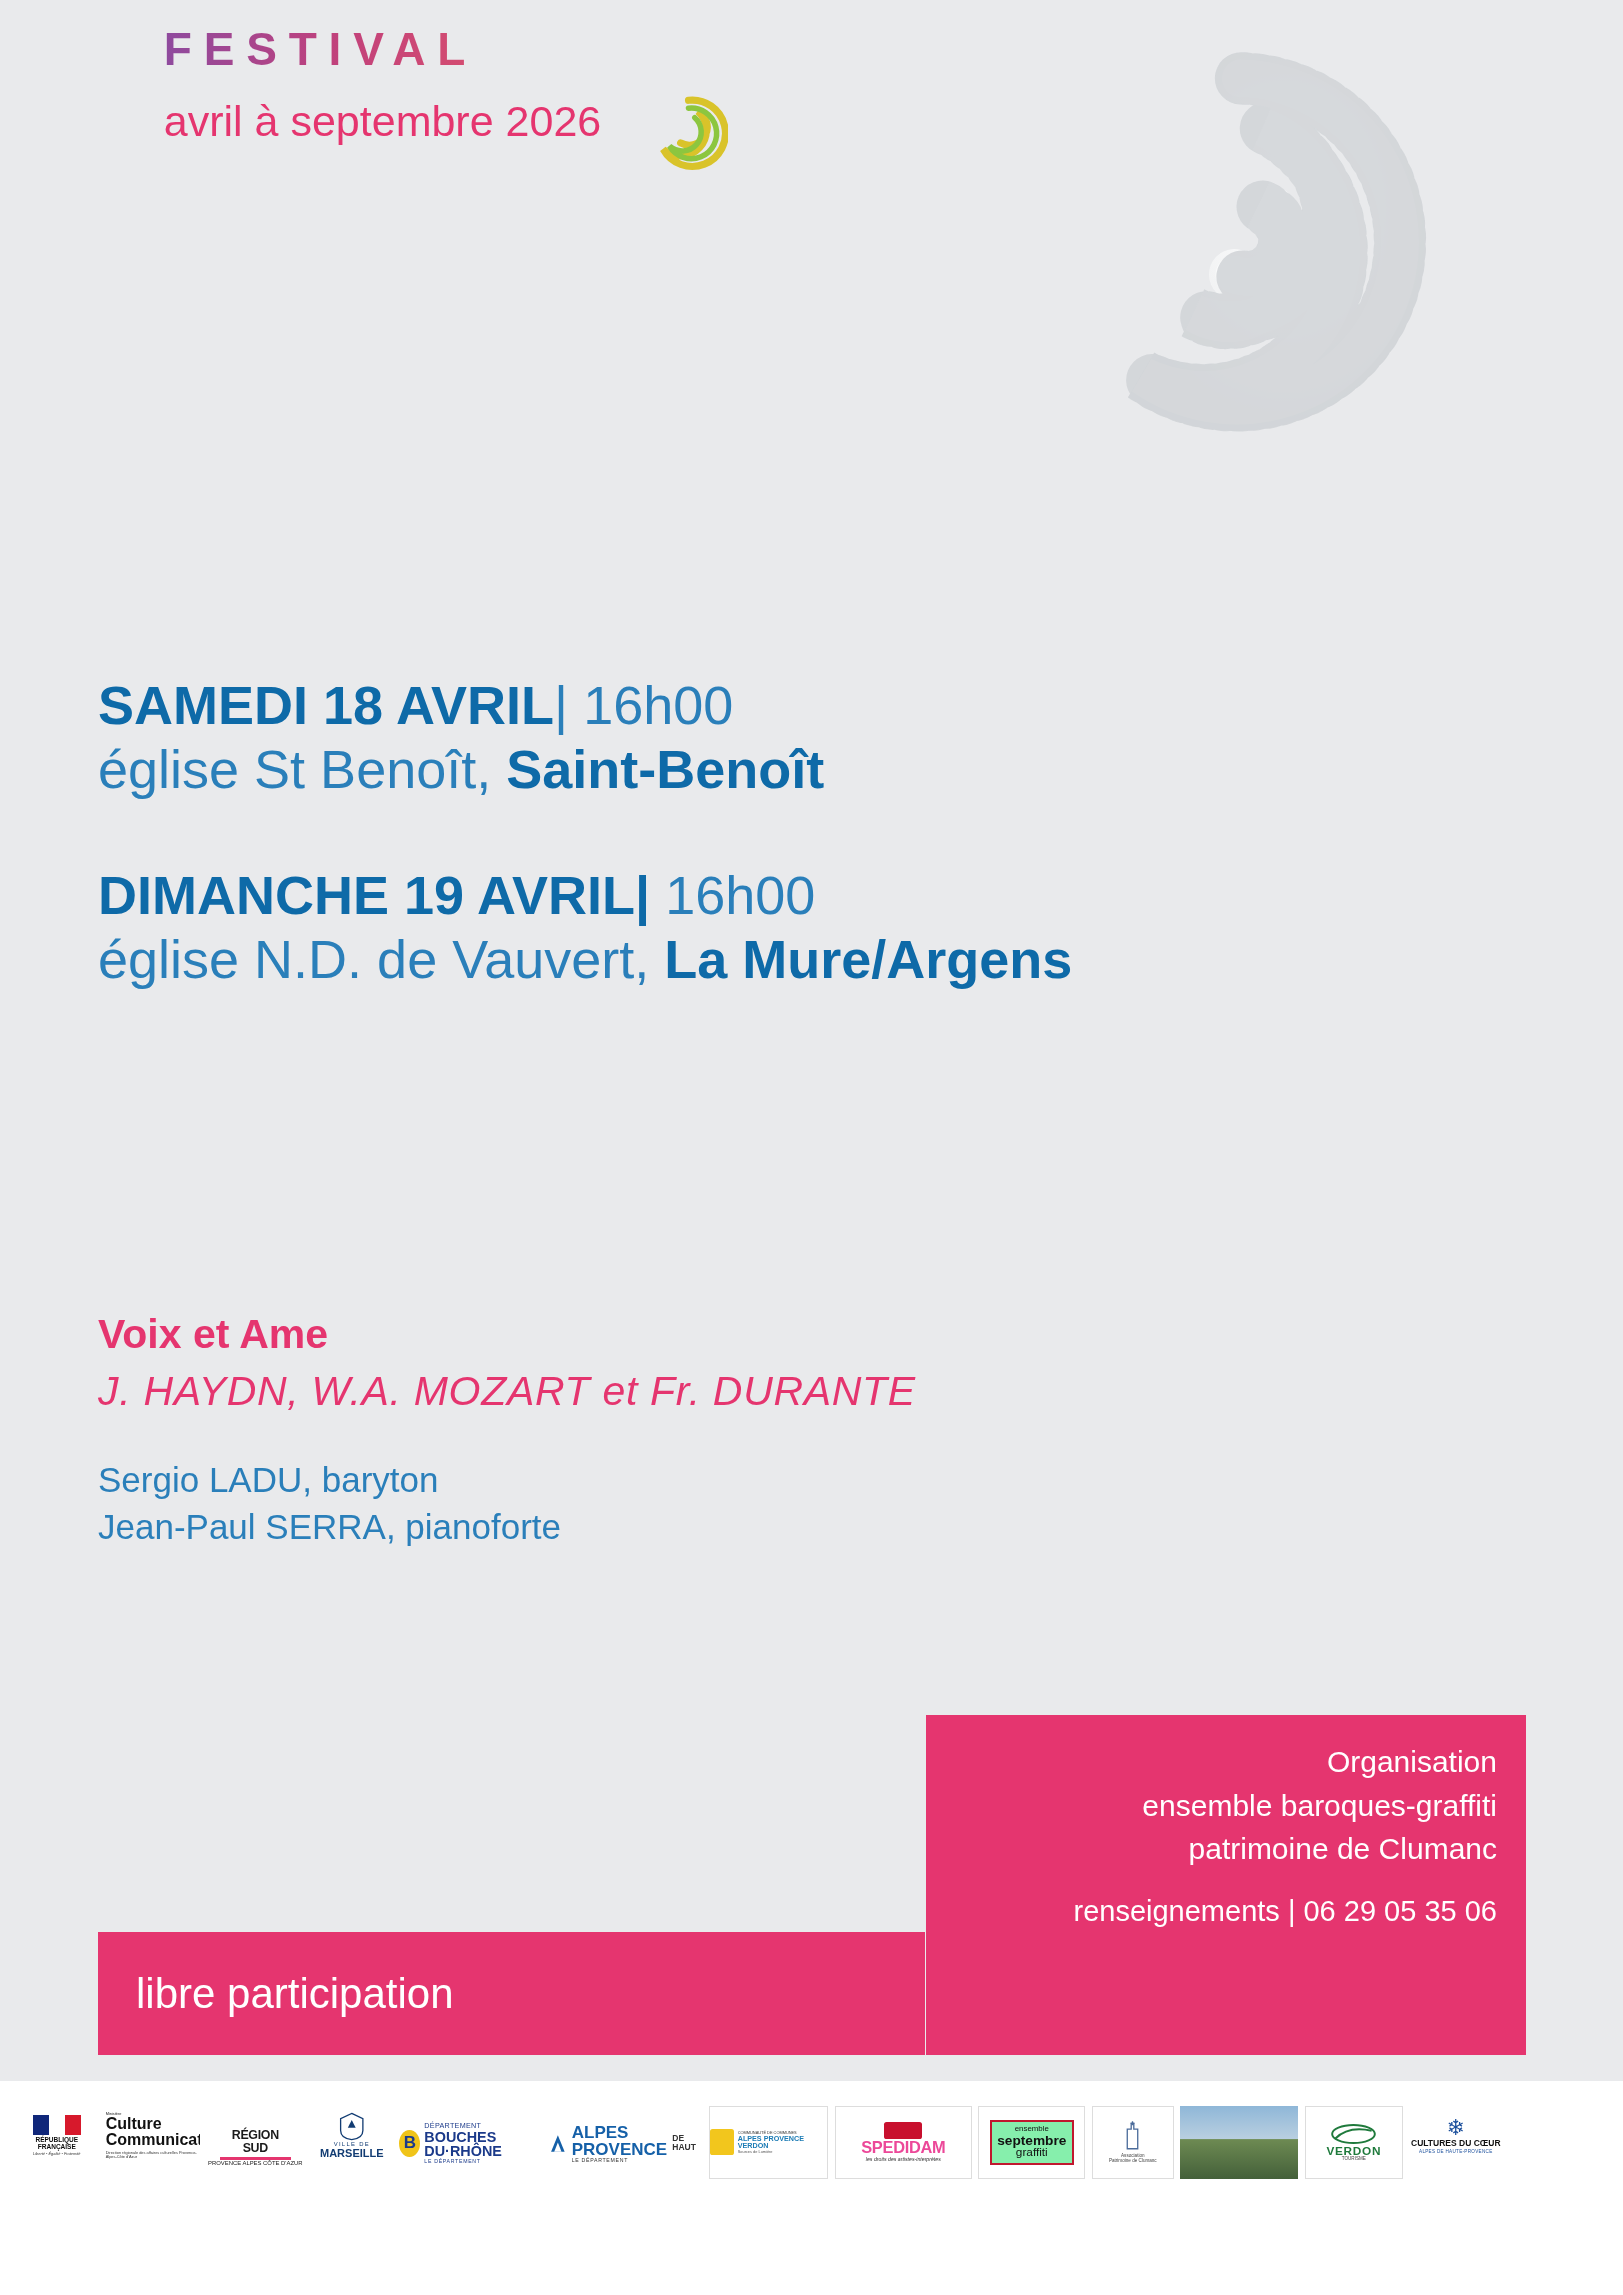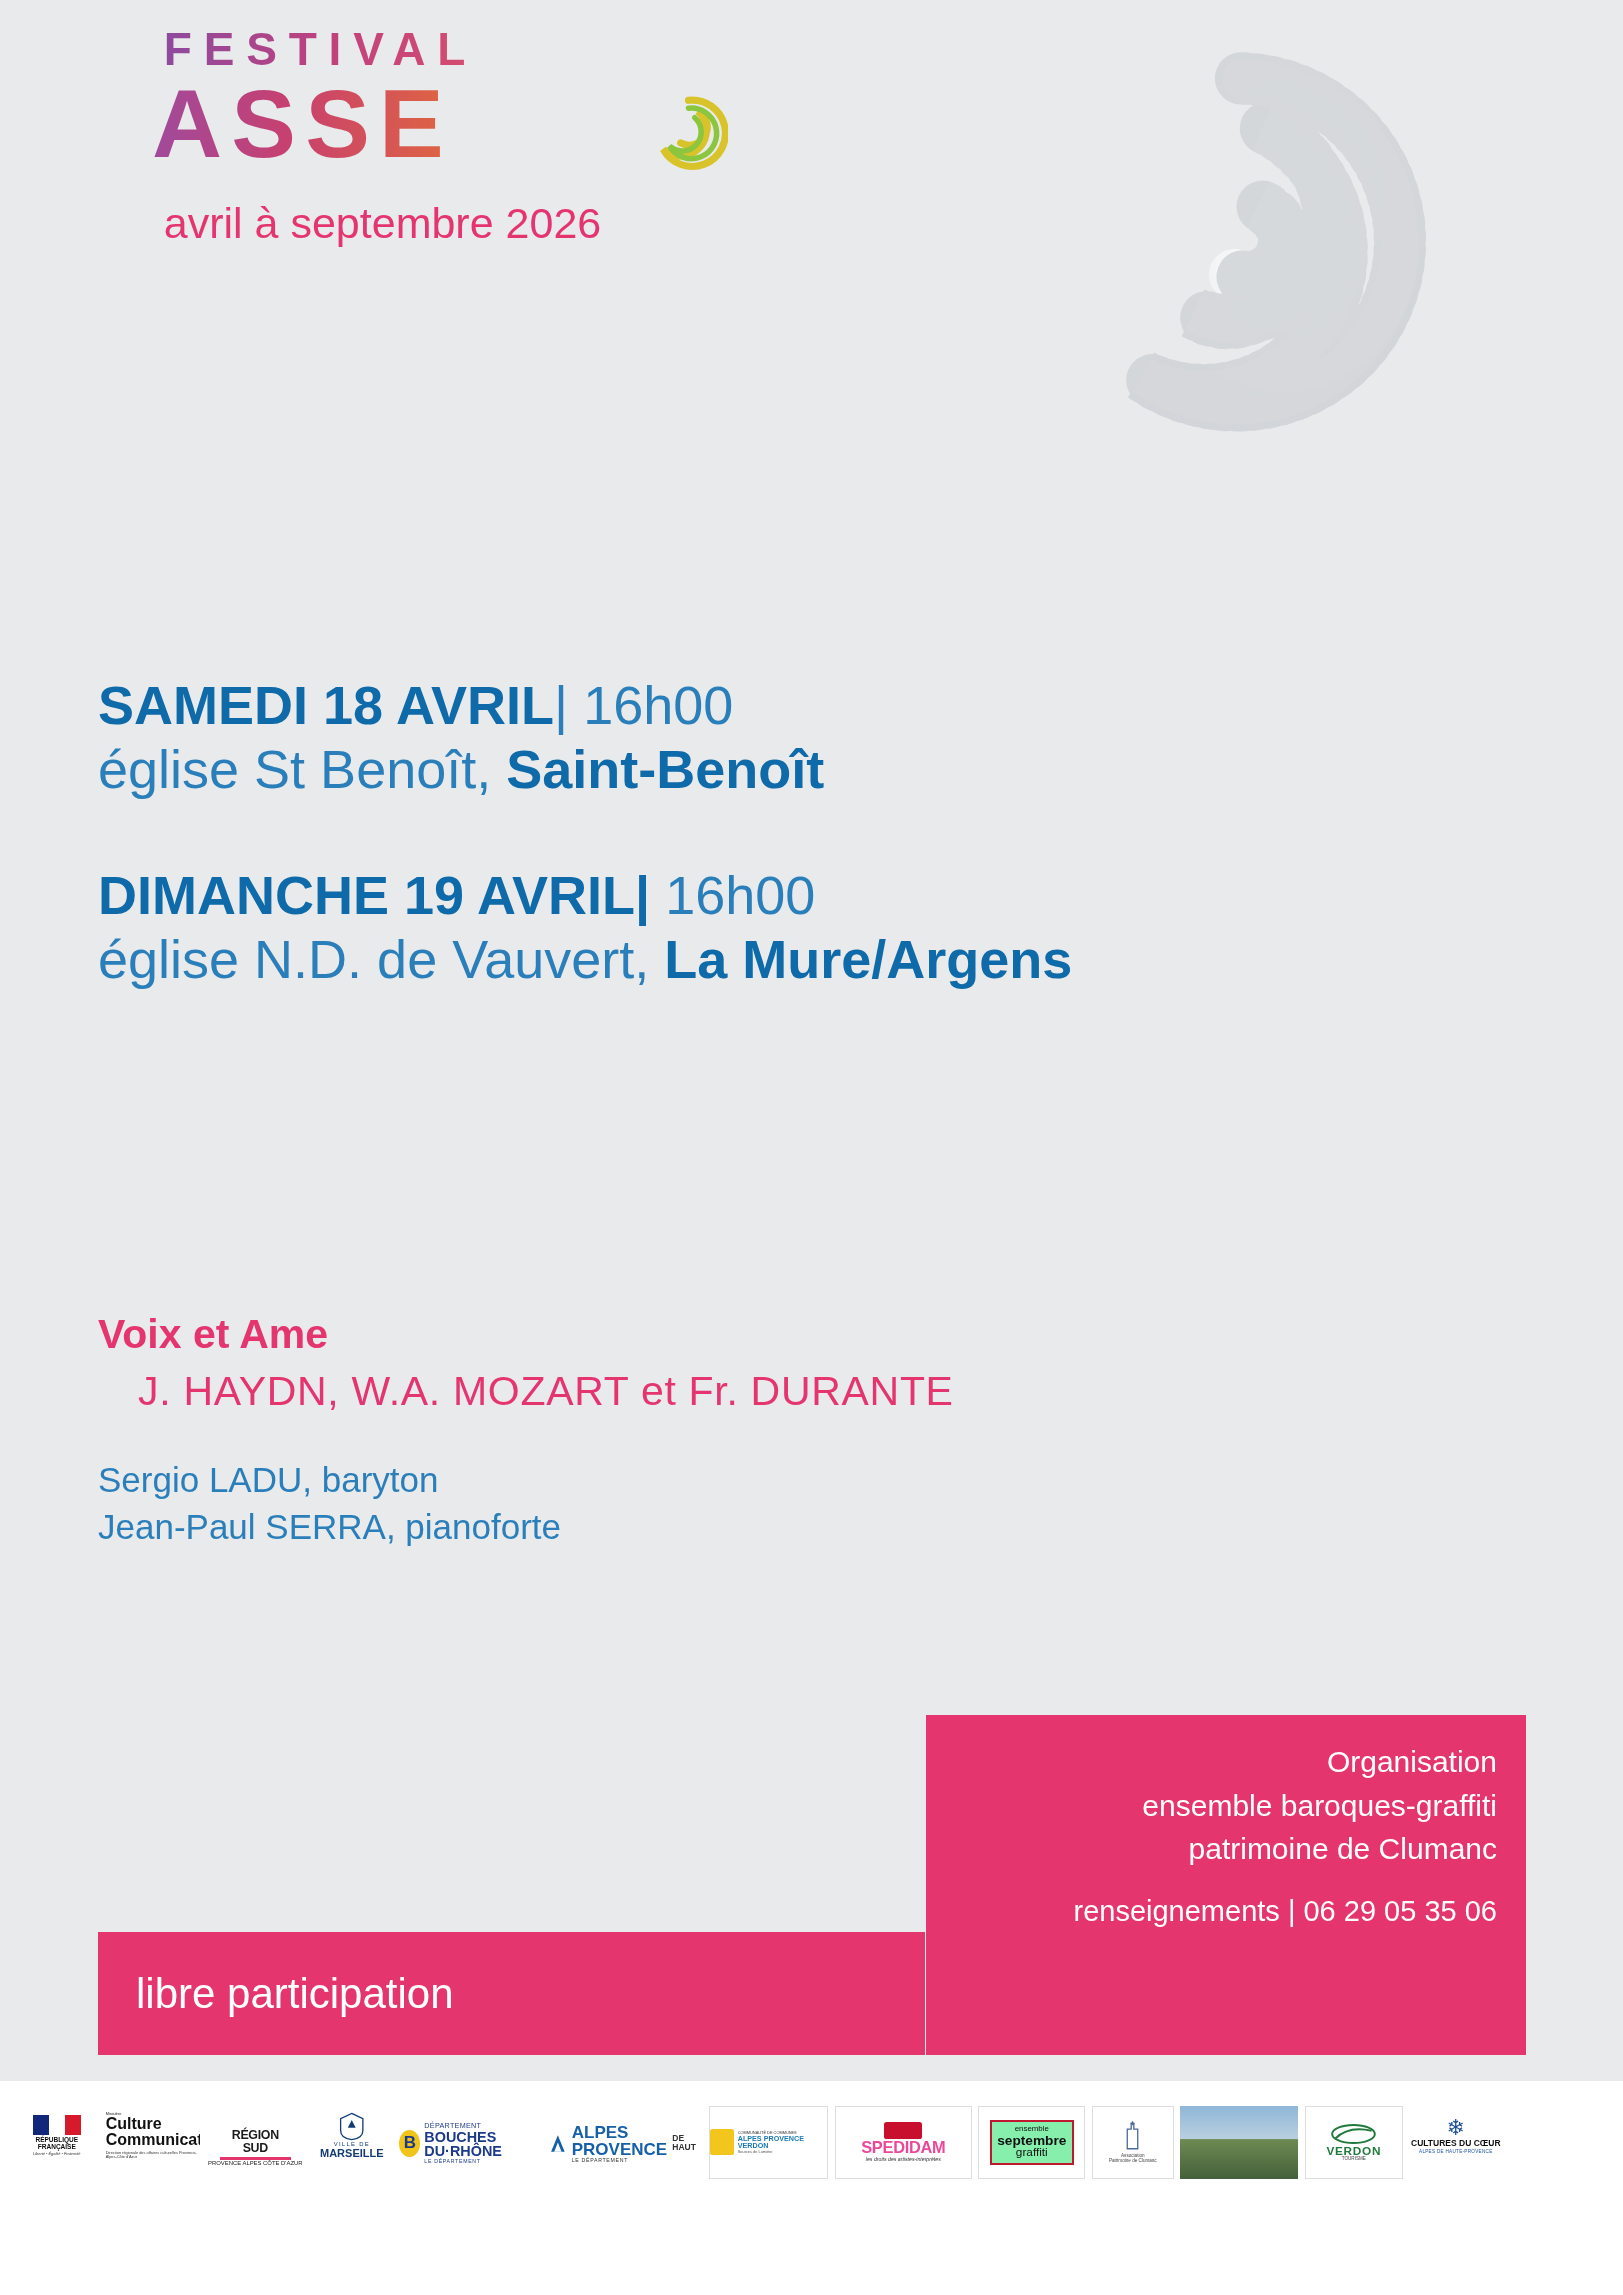--- a/index.html
+++ b/index.html
@@ -130,25 +130,25 @@
     width: 1440px;
   }
   .prog-title {
     font-size: 41px;
     font-weight: bold;
     color: #e5356f;
     line-height: 1.25;
   }
   .prog-composers {
     font-size: 41px;
+    font-style: italic;
     color: #e5356f;
     line-height: 1.3;
     margin-top: 5.2px;
     letter-spacing: 0.7px;
-    margin-left: 40px;
   }
   .performers {
     margin-top: 37px;
   }
   .performer {
     font-size: 35px;
     color: #2a7fba;
     line-height: 1.35;
   }
 
@@ -306,21 +306,20 @@
     </defs>
     <g transform="translate(330,330)">
       <path d="M0,-250 A250,250 0 1,1 -150,205 A195,195 0 1,0 35,-175 A140,140 0 1,1 -70,110 A95,95 0 1,0 30,-55 A55,55 0 1,1 -10,50" fill="none" stroke="url(#shg)" stroke-width="78" stroke-linecap="round"></path>
       <path d="M0,-250 A250,250 0 1,1 -150,205 A195,195 0 1,0 35,-175 A140,140 0 1,1 -70,110 A95,95 0 1,0 30,-55 A55,55 0 1,1 -10,50" fill="none" stroke="#ffffff" stroke-width="58" stroke-linecap="round" opacity="0.55"></path>
       <path d="M0,-250 A250,250 0 1,1 -150,205 A195,195 0 1,0 35,-175 A140,140 0 1,1 -70,110 A95,95 0 1,0 30,-55 A55,55 0 1,1 -10,50" fill="none" stroke="#cfd2d6" stroke-width="80" stroke-linecap="round" stroke-dasharray="6 16" opacity="0.85"></path>
     </g>
   </svg>
 
   <div class="logo-block">
     <div class="festival-word">FESTIVAL</div>
-    <div class="asse-line">ASSE</div>
     <svg class="spiral-mark" viewBox="0 0 100 100" aria-hidden="true">
       <g fill="none" stroke-width="9" stroke-linecap="round">
         <path d="M50,8 A42,42 0 1,1 18,70 A30,30 0 1,0 62,22 A20,20 0 1,1 40,62" stroke="#d9c32a"></path>
         <path d="M50,18 A32,32 0 1,1 26,66 A21,21 0 1,0 58,30" stroke="#8cc63f" stroke-width="7"></path>
       </g>
     </svg>
     <div class="dates-line">avril à septembre 2026</div>
   </div>
 
   <div class="concerts">

